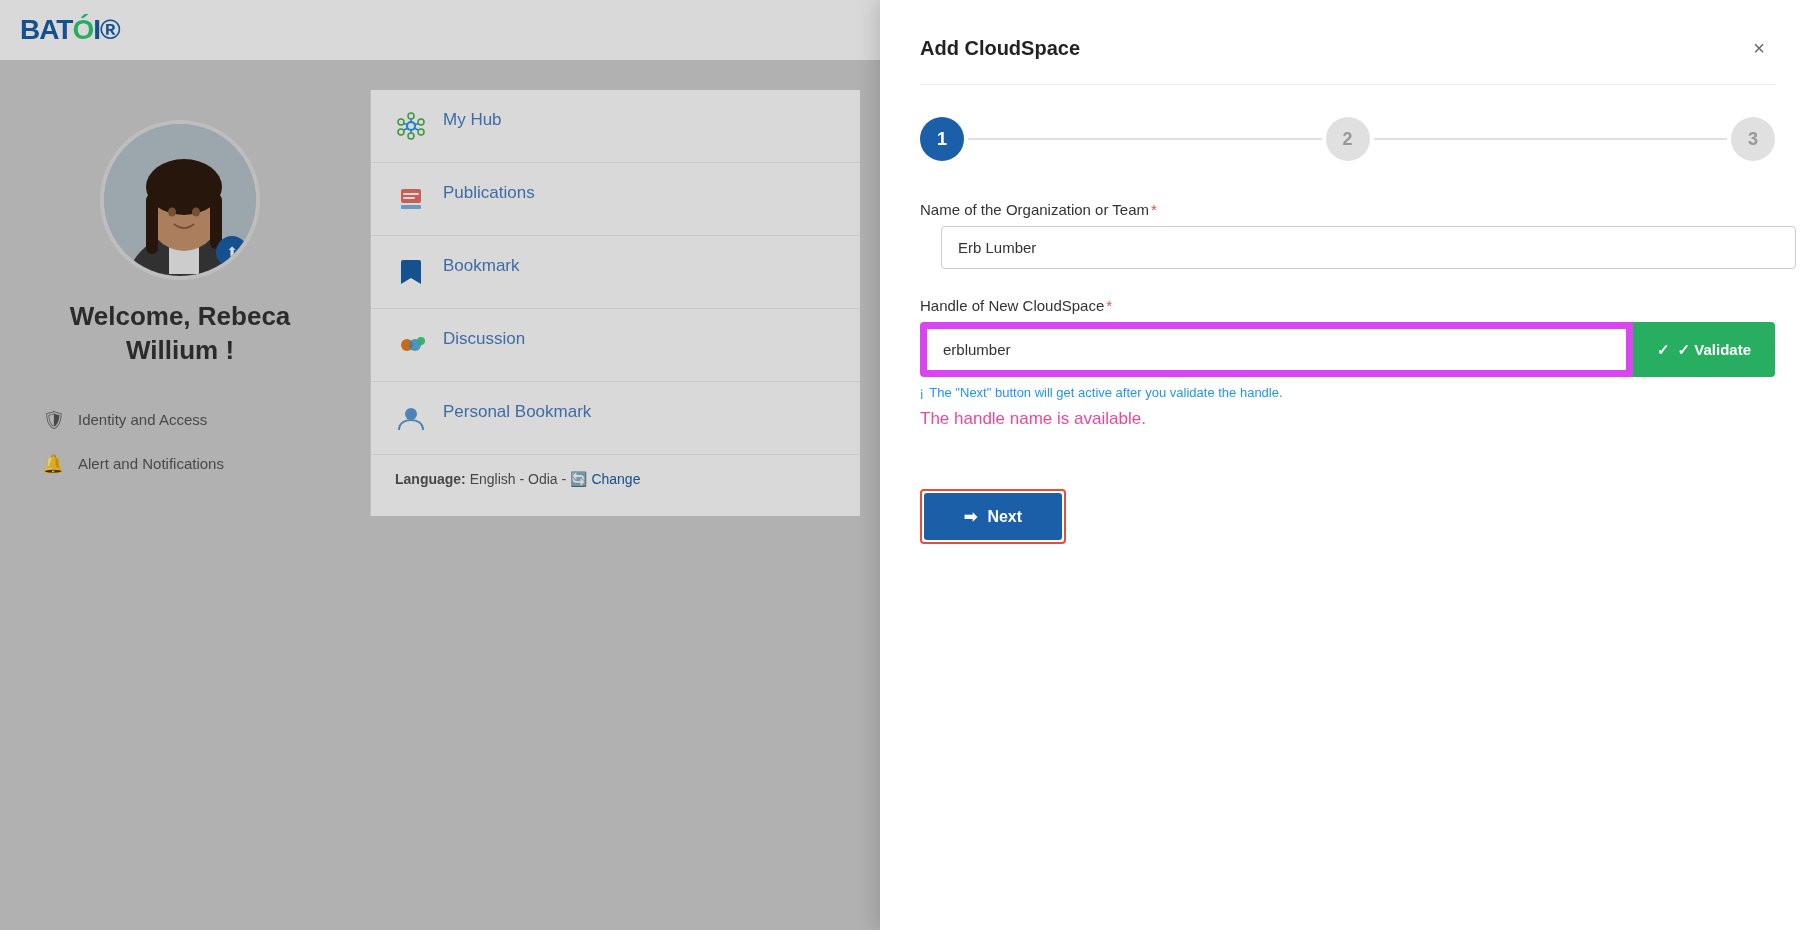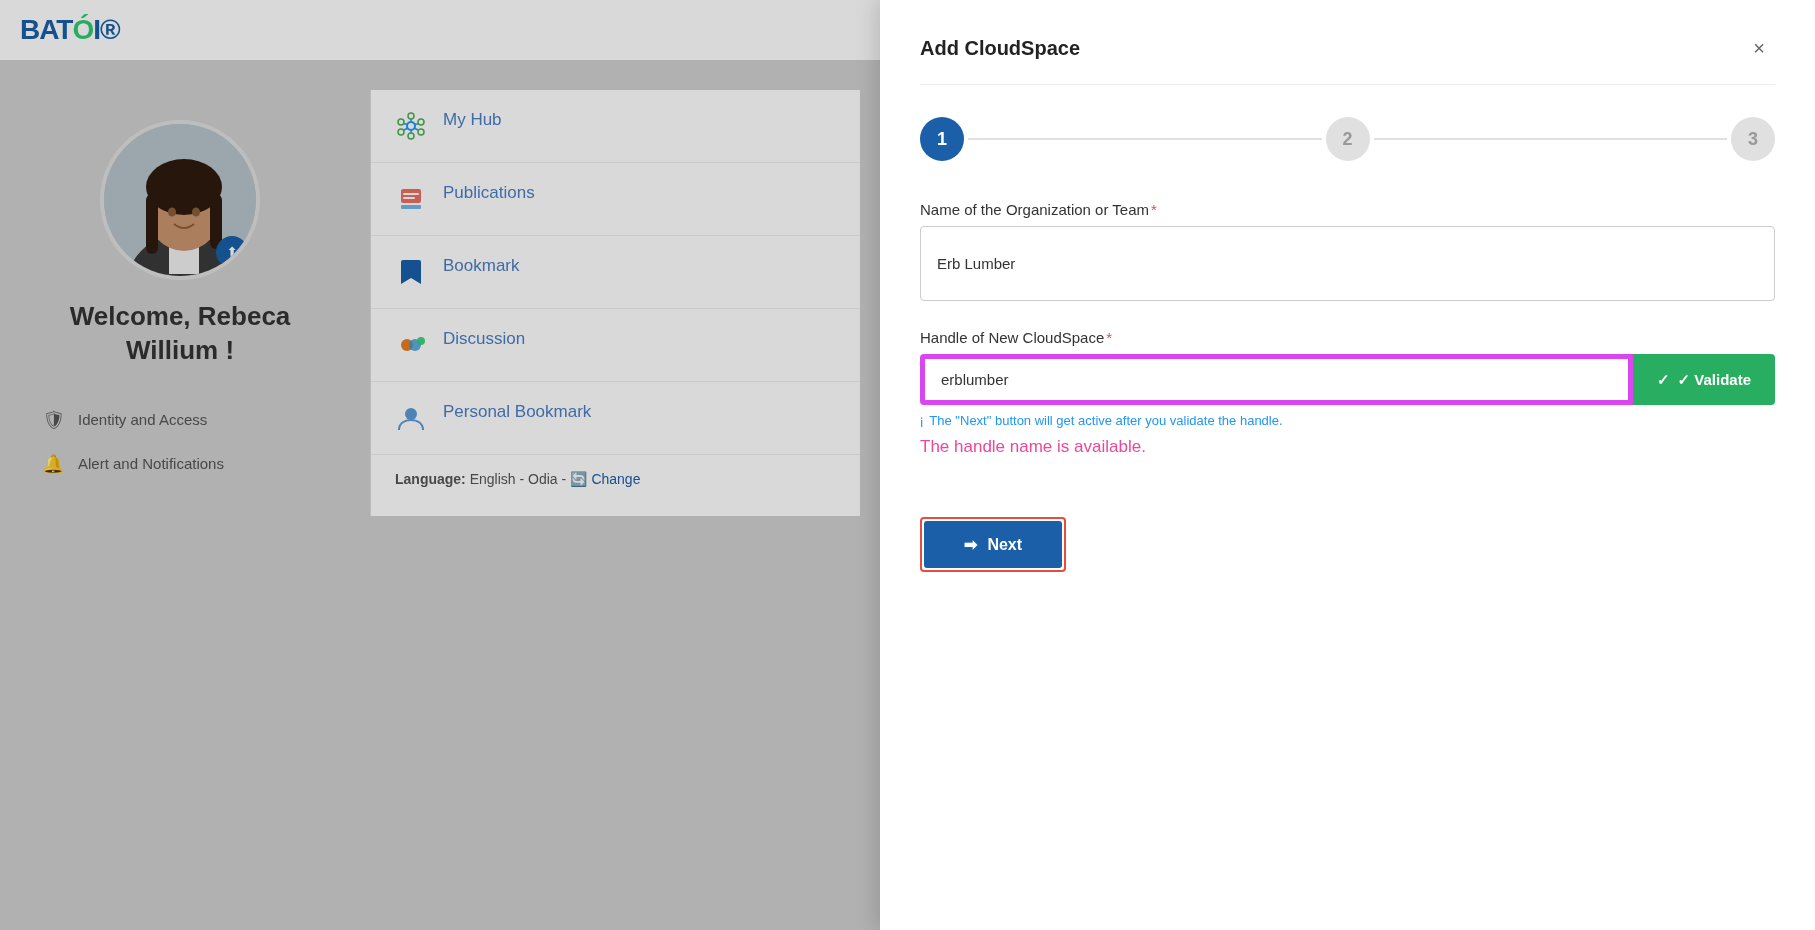--- a/index.html
+++ b/index.html
@@ -218,37 +218,38 @@
       margin-bottom: 8px;
     }
 
     .form-label .required {
       color: #e74c3c;
       margin-left: 2px;
     }
 
     .form-input {
       width: 100%;
-      padding: 28px 16px;
+      padding: 12px 16px;
       border: 1px solid #ccc;
       border-radius: 4px;
       font-size: 15px;
       color: #333;
       outline: none;
+      margin-left: 21px;
     }
 
     .handle-row {
       display: flex;
       gap: 0;
     }
 
     .handle-input {
       flex: 1;
       padding: 12px 16px;
-      border: 5px solid #d946ef;
+      border: 7px solid #d946ef;
       border-radius: 4px 0 0 4px;
       font-size: 15px;
       color: #333;
       outline: none;
     }
 
     .validate-btn {
       padding: 12px 24px;
       background: #27ae60;
       color: white;

